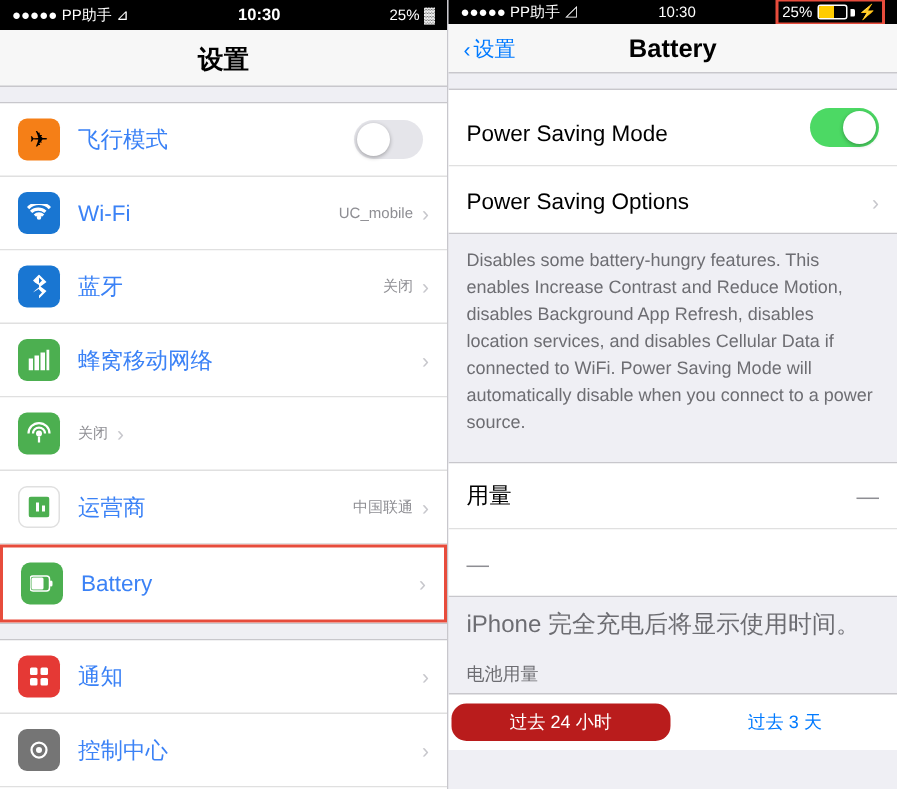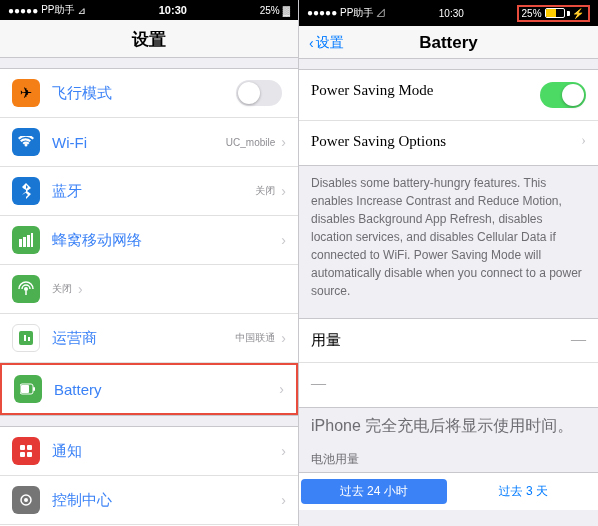--- a/index.html
+++ b/index.html
@@ -137,21 +137,21 @@
       flex-direction: column;
     }
 
     .right-status-bar {
       background: #000;
       color: #fff;
       display: flex;
       align-items: center;
       justify-content: space-between;
       padding: 0 8px;
-      height: 26px;
+      height: 16px;
       font-size: 10px;
     }
 
     .battery-indicator {
       display: flex;
       align-items: center;
       gap: 3px;
       border: 2px solid #e74c3c;
       padding: 1px 3px;
     }
@@ -216,26 +216,25 @@
 
     .right-list-group {
       background: #fff;
       border-top: 1px solid #c8c7cc;
       border-bottom: 1px solid #c8c7cc;
       margin-top: 10px;
     }
 
     .right-list-item {
       display: flex;
-      align-items: flex-start;
+      align-items: flex-end;
       padding: 12px 12px;
       border-bottom: 1px solid #e0e0e0;
       min-height: 44px;
       background: #fff;
-      font-family: Liberation Serif, serif;
     }
     .right-list-item:last-child { border-bottom: none; }
 
     .right-item-label {
       flex: 1;
       font-size: 15px;
       color: #000;
     }
 
     .right-toggle {
@@ -291,22 +290,23 @@
     .tab-btn {
       flex: 1;
       text-align: center;
       padding: 4px 0;
       font-size: 12px;
       color: #007aff;
       border-radius: 4px;
       margin: 2px;
     }
     .tab-btn.active {
-      background: #3b82f6;
+      background: #b91c1c;
       color: #fff;
+      border-radius: 10px;
     }
   </style>
 </head>
 <body>
 
 <div class="left-panel">
 
   <div class="status-bar">
     <div class="left-status">
       <span>●●●●●</span>

